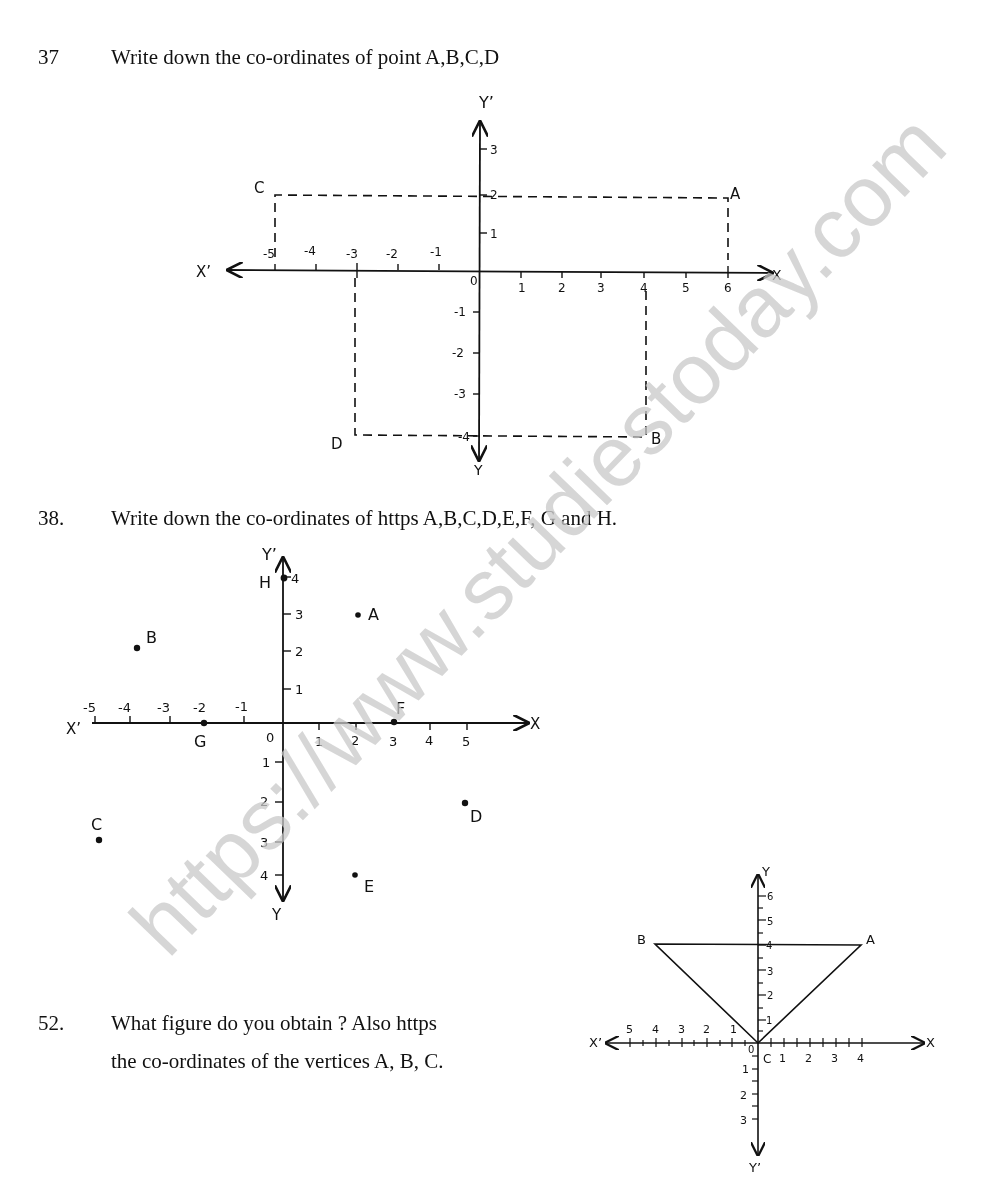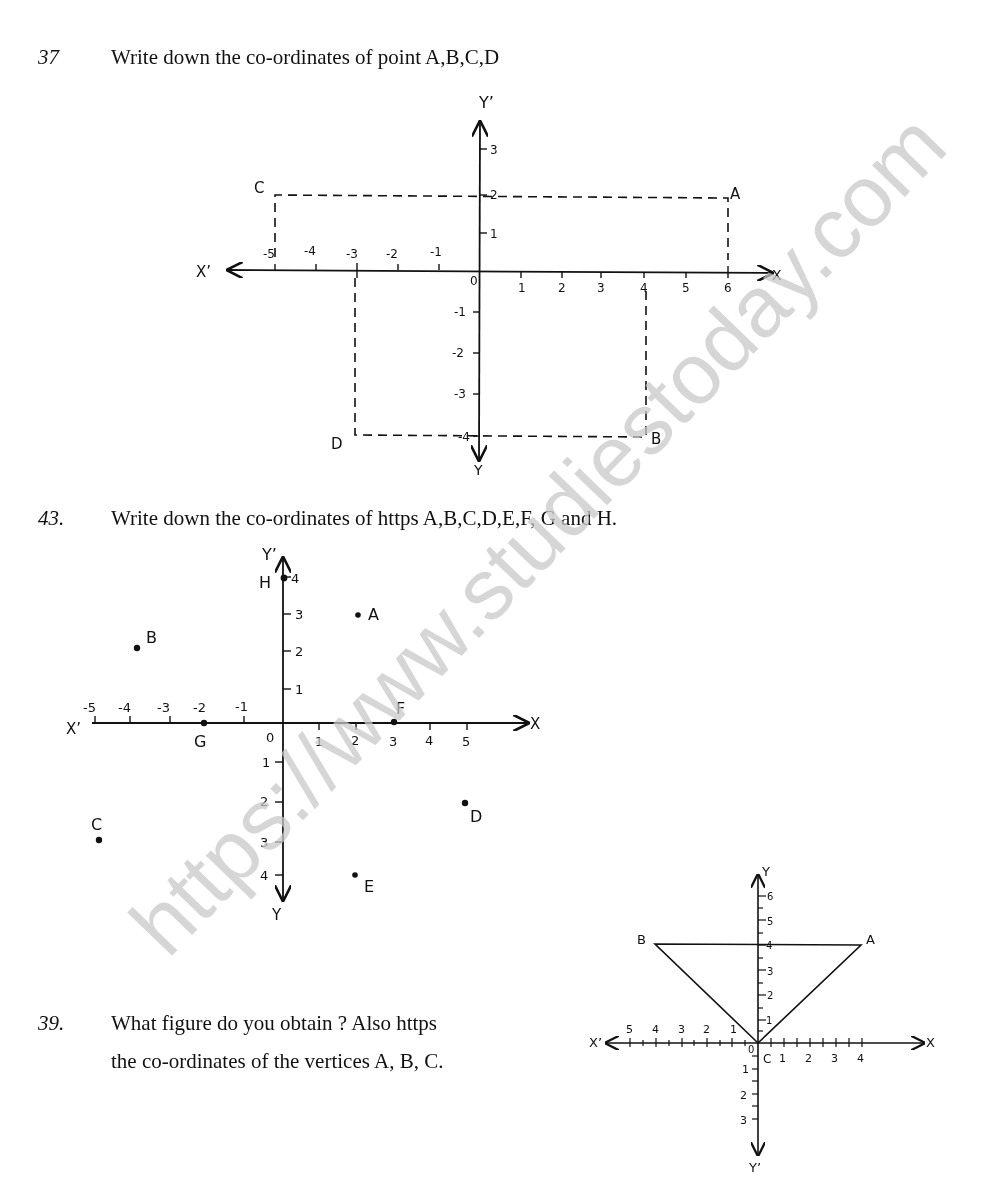--- a/index.html
+++ b/index.html
@@ -1,39 +1,39 @@
 <!DOCTYPE html>
 <html><head>
 <meta charset="utf-8">
 <style>
   html, body { margin:0; padding:0; background:#ffffff; }
   body { width:1003px; height:1200px; position:relative; overflow:hidden;
          font-family:"Liberation Serif", "DejaVu Serif", serif; color:#111; }
   .q { position:absolute; font-size:21px; line-height:26px; }
-  .qnum { position:absolute; left:0; top:0;font-style:italic; }
+  .qnum { position:absolute; left:0; top:0; }
   .qtext { position:absolute; left:73px; top:0; white-space:nowrap;font-family:Liberation Serif, serif; }
   svg { position:absolute; left:0; top:0; }
   .hand { font-family:"DejaVu Sans", sans-serif; fill:#111; }
   .wm { position:absolute; left:0; top:0; pointer-events:none; }
 </style>
 </head>
 <body>
 
 <div class="q" style="left:38px; top:44px;">
   <span class="qnum">37</span>
   <span class="qtext">Write down the co-ordinates of point A,B,C,D</span>
 </div>
 
 <div class="q" style="left:38px; top:505px;">
-  <span class="qnum">43.</span>
+  <span class="qnum">38.</span>
   <span class="qtext">Write down the co-ordinates of https A,B,C,D,E,F, G and H.</span>
 </div>
 
 <div class="q" style="left:38px; top:1010px;">
-  <span class="qnum">39.</span>
+  <span class="qnum">52.</span>
   <span class="qtext">What figure do you obtain ? Also https</span>
   <span class="qtext" style="top:38px;">the co-ordinates of the vertices A, B, C.</span>
 </div>
 
 <svg width="1003" height="1200" viewBox="0 0 1003 1200">
   <defs>
     <marker id="arr" viewBox="0 0 10 10" refX="9" refY="5" markerWidth="9" markerHeight="9" orient="auto-start-reverse">
       <path d="M0,0 L10,5 L0,10" fill="none" stroke="#111" stroke-width="1.6"></path>
     </marker>
   </defs>

